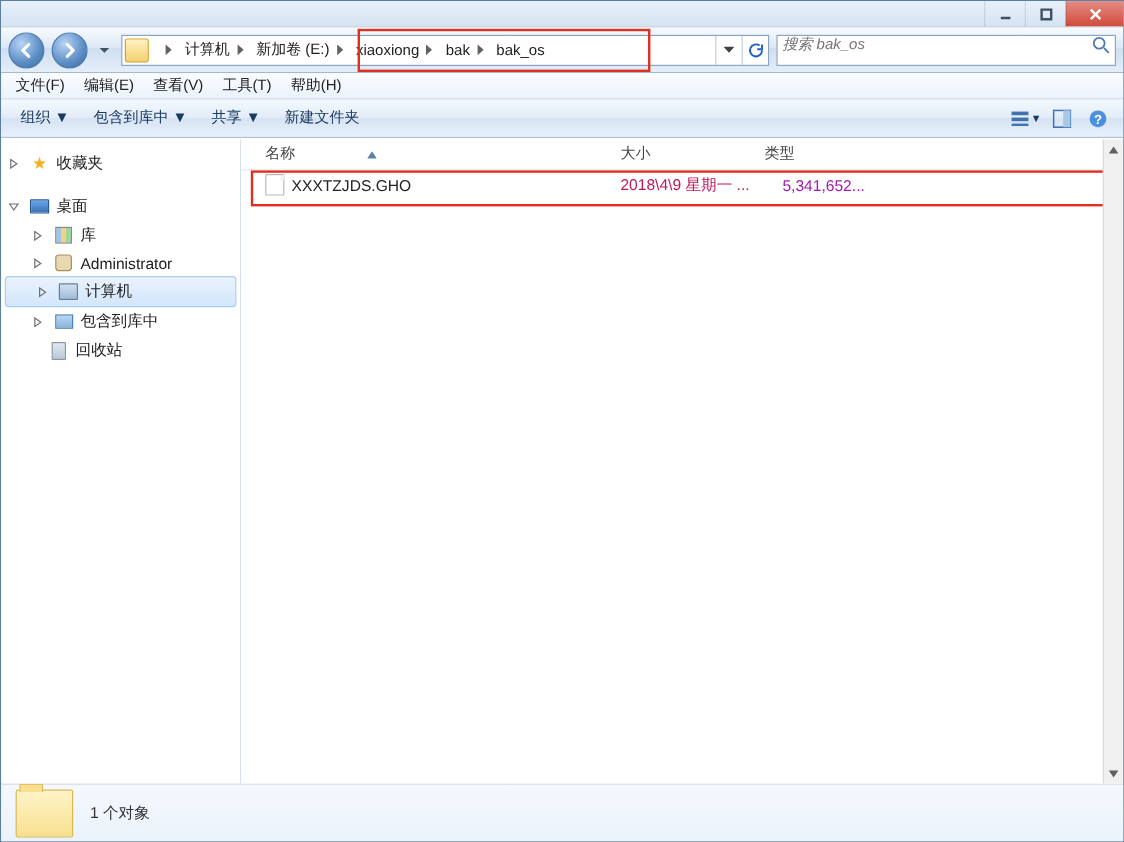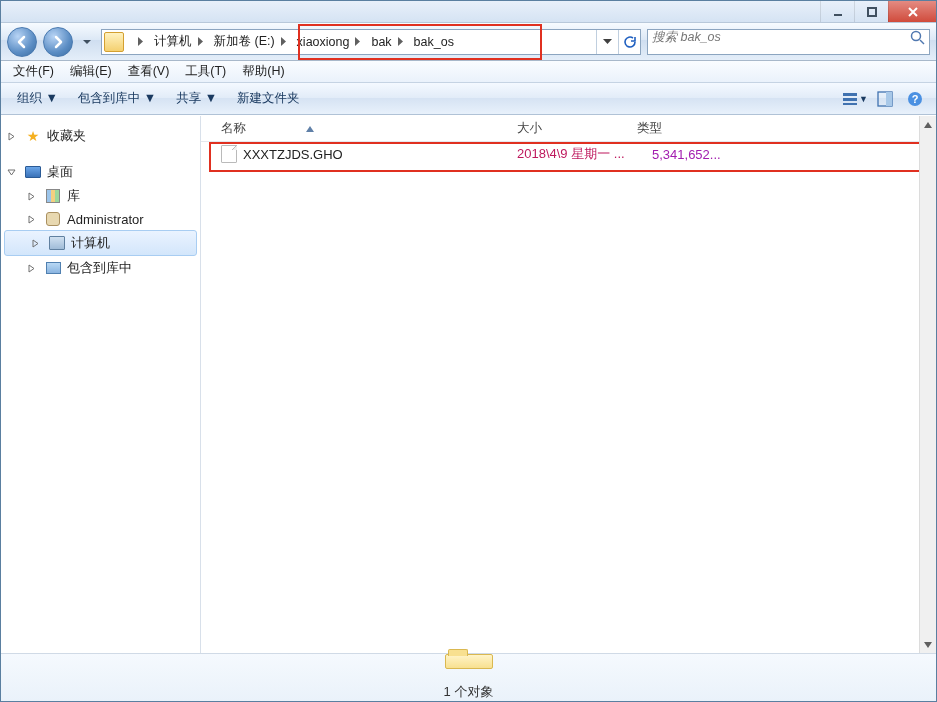--- a/index.html
+++ b/index.html
@@ -86,21 +86,21 @@
 .file-row{display:flex;align-items:center;height:24px;padding-left:12px;font-size:13px;color:#222;}
 .file-row .fc{padding:2px 8px;overflow:hidden;white-space:nowrap;text-overflow:ellipsis;}
 .file-row .fc.name{flex:0 0 296px;display:flex;align-items:center;gap:6px;}
 .file-row .fc.date{flex:0 0 135px;color:#be185d;}
 .file-row .fc.type{flex:0 0 138px;color:#666;}
 .file-row .fc.size{flex:0 0 120px;color:#a21caf;}
 .file-icon{width:16px;height:18px;background:#fff;border:1px solid #bababa;border-radius:1px;position:relative;}
 .file-icon:before{content:"";position:absolute;top:-1px;right:-1px;width:5px;height:5px;background:linear-gradient(135deg,transparent 48%,#bababa 50%,#f0f0f0 52%);}
 .row-highlight{position:absolute;border:2px solid #e03020;pointer-events:none;left:8px;right:10px;top:0;height:30px;}
 
-.statusbar{height:48px;border-top:1px solid #d0dae6;background:linear-gradient(#f5f9fe,#eaf2fa);display:flex;align-items:center;padding:0 12px;gap:14px;font-size:13px;color:#333;flex-direction:column;}
+.statusbar{height:48px;border-top:1px solid #d0dae6;background:linear-gradient(#f5f9fe,#eaf2fa);display:flex;align-items:center;padding:0 12px;gap:14px;font-size:13px;color:#333;}
 
 .scrollbar-v{position:absolute;right:0;top:0;bottom:0;width:17px;background:#f0f0f0;border-left:1px solid #dcdcdc;}
 .scrollbar-v .arr{position:absolute;left:0;right:0;height:17px;display:flex;align-items:center;justify-content:center;}
 .scrollbar-v .arr.up{top:0;} .scrollbar-v .arr.dn{bottom:0;}
 .scrollbar-v .arr svg{width:8px;height:8px;} .scrollbar-v .arr path{fill:#606060;}
 </style>
 </head>
 <body>
 
 <div class="window">
@@ -303,20 +303,26 @@
         <div class="tree-item l2">
           <span class="expander">
               <svg viewBox="0 0 9 9">
                 <path d="M2 1l5 3.5L2 8z"></path>
               </svg>
             </span>
           <span class="ticon-sm">
               <span class="ico-cp"></span>
             </span>
           <span>包含到库中</span>
+        </div>
+        <div class="tree-item l2">
+          <span class="ticon-sm">
+              <span class="ico-bin"></span>
+            </span>
+          <span>回收站</span>
         </div>
       </div>
     </div>
 
     <div class="content">
       <div class="colheaders">
         <div class="ch name">
             <span>名称</span>
             <span class="sort-ind"><svg viewBox="0 0 8 7">
                 <path d="M4 0L0 6h8z"></path>

